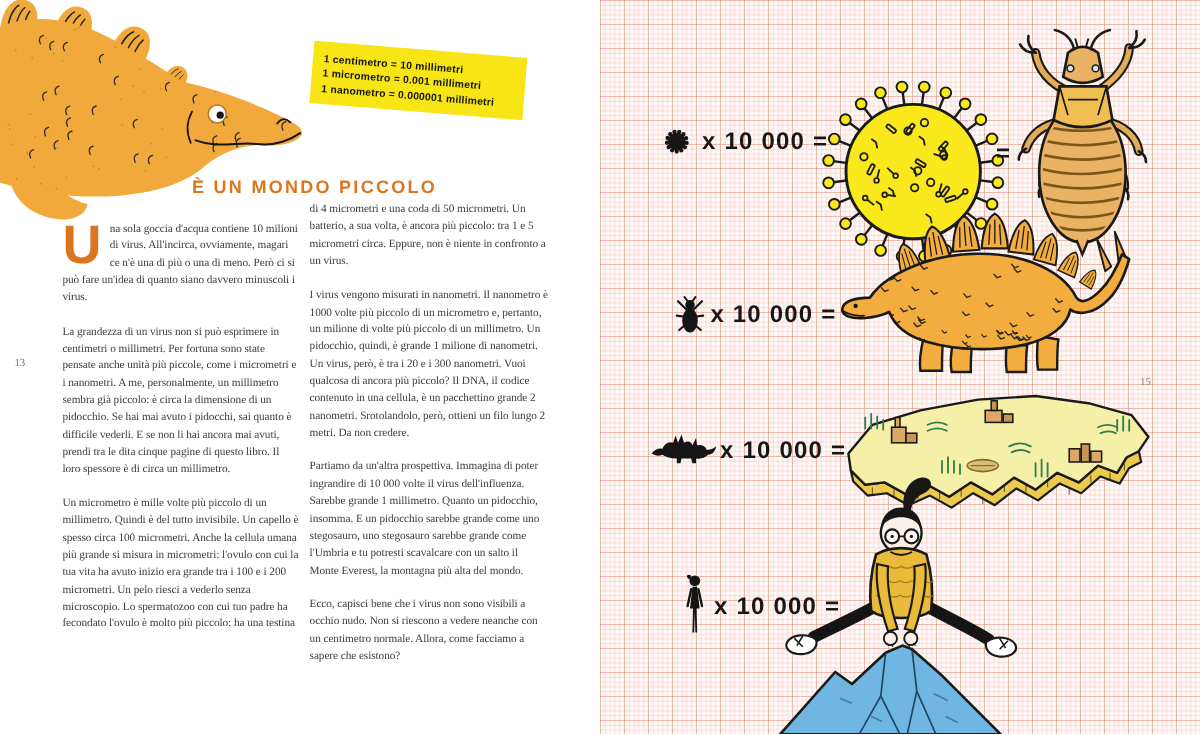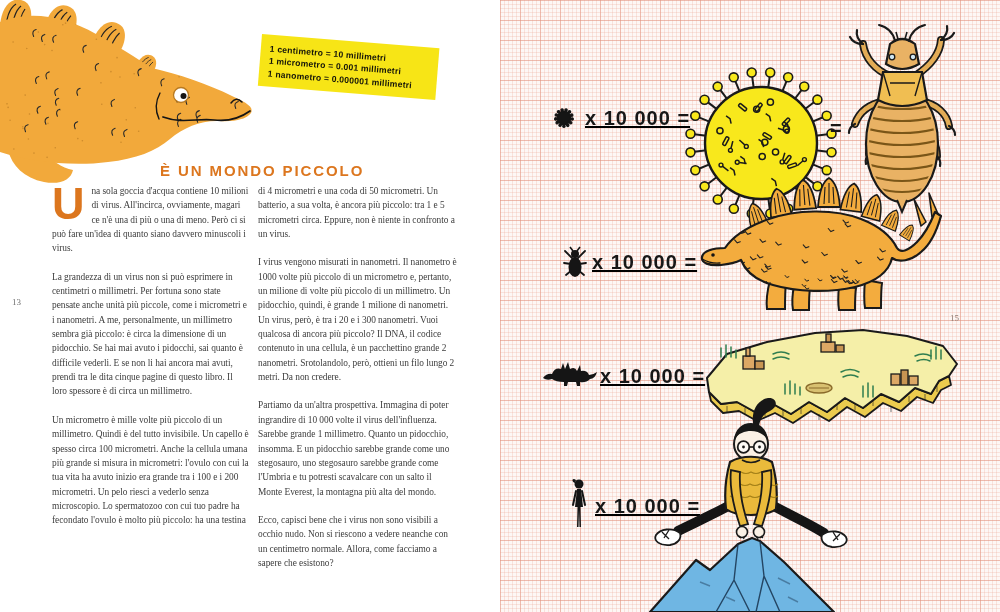--- a/index.html
+++ b/index.html
@@ -12,30 +12,30 @@
       linear-gradient(to right, rgba(226,146,126,0.50) 1px, transparent 1px),
       linear-gradient(to bottom, rgba(226,146,126,0.50) 1px, transparent 1px),
       linear-gradient(to right, rgba(238,180,165,0.32) 1px, transparent 1px),
       linear-gradient(to bottom, rgba(238,180,165,0.32) 1px, transparent 1px);
     background-size:20px 20px,20px 20px,4px 4px,4px 4px;}
   .abs{position:absolute;}
   .note-box{left:262px;top:34px;width:178px;background:#F7E516;padding:8px 8px 7px 9px;
     transform:rotate(4.6deg);transform-origin:left top;box-sizing:border-box;}
   .note-line{display:block;font:700 8.6px/12.4px "Liberation Sans",sans-serif;color:#15150a;
     letter-spacing:.2px;white-space:nowrap;}
-  .chapter-title{left:160px;top:162px;font:700 15px "Liberation Sans",sans-serif;
+  .chapter-title{left:160px;top:148px;font:700 15px "Liberation Sans",sans-serif;
     color:#DC761E;letter-spacing:1.9px;white-space:nowrap;}
   .pagenum{font:400 9px "Liberation Serif",serif;color:#6f6f6f;}
   .pn-right{color:#8d7d74;margin-top:16px;}
   .col{width:197px;font:400 9.4px/14.35px "Liberation Serif",serif;color:#3d3d3d;
     letter-spacing:-0.05px;}
   .col p{margin:0 0 14px 0;}
   .dropcap{float:left;font:700 45px/34px "Liberation Sans",sans-serif;color:#DC761E;
     margin:3px 7px 0 0;}
-  .mult-row{position:absolute;display:flex;align-items:center;text-decoration:underline;}
+  .mult-row{position:absolute;display:flex;align-items:center;}
   .mult-label{font:700 20px/1 "Liberation Sans",sans-serif;color:#171717;letter-spacing:1px;
     white-space:pre;}
   svg{display:block;overflow:visible;}
 </style>
 </head>
 <body>
 
 <div class="spread">
 
   <div class="page page-left">
@@ -179,21 +179,21 @@
 
     <div class="abs pagenum" style="left:12px;top:297px">13</div>
 
     <div class="abs col" style="left:52px;top:184px">
       <p><span class="dropcap">U</span><span>na sola goccia d'acqua contiene 10 milioni di virus. All'incirca, ovviamente, magari ce n'è una di più o una di meno. Però ci si può fare un'idea di quanto siano davvero minuscoli i virus.</span><br>
       </p>
       <p>La grandezza di un virus non si può esprimere in centimetri o millimetri. Per fortuna sono state pensate anche unità più piccole, come i micrometri e i nanometri. A me, personalmente, un millimetro sembra già piccolo: è circa la dimensione di un pidocchio. Se hai mai avuto i pidocchi, sai quanto è difficile vederli. E se non li hai ancora mai avuti, prendi tra le dita cinque pagine di questo libro. Il loro spessore è di circa un millimetro.</p>
       <p>Un micrometro è mille volte più piccolo di un millimetro. Quindi è del tutto invisibile. Un capello è spesso circa 100 micrometri. Anche la cellula umana più grande si misura in micrometri: l'ovulo con cui la tua vita ha avuto inizio era grande tra i 100 e i 200 micrometri. Un pelo riesci a vederlo senza microscopio. Lo spermatozoo con cui tuo padre ha fecondato l'ovulo è molto più piccolo: ha una testina</p>
     </div>
 
-    <div class="abs col" style="left:258px;top:184px;width:200px">
+    <div class="abs col" style="left:258px;top:168px;width:200px">
       <p>di 4 micrometri e una coda di 50 micrometri. Un batterio, a sua volta, è ancora più piccolo: tra 1 e 5 micrometri circa. Eppure, non è niente in confronto a un virus.</p>
       <p>I virus vengono misurati in nanometri. Il nanometro è 1000 volte più piccolo di un micrometro e, pertanto, un milione di volte più piccolo di un millimetro. Un pidocchio, quindi, è grande 1 milione di nanometri. Un virus, però, è tra i 20 e i 300 nanometri. Vuoi qualcosa di ancora più piccolo? Il DNA, il codice contenuto in una cellula, è un pacchettino grande 2 nanometri. Srotolandolo, però, ottieni un filo lungo 2 metri. Da non credere.</p>
       <p>Partiamo da un'altra prospettiva. Immagina di poter ingrandire di 10 000 volte il virus dell'influenza. Sarebbe grande 1 millimetro. Quanto un pidocchio, insomma. E un pidocchio sarebbe grande come uno stegosauro, uno stegosauro sarebbe grande come l'Umbria e tu potresti scavalcare con un salto il Monte Everest, la montagna più alta del mondo.</p>
       <p>Ecco, capisci bene che i virus non sono visibili a occhio nudo. Non si riescono a vedere neanche con un centimetro normale. Allora, come facciamo a sapere che esistono?</p>
     </div>
   </div>
 
   <div class="page page-right">
 
     <svg class="abs" style="left:49px;top:103px" width="30" height="30" viewBox="0 0 30 30">

